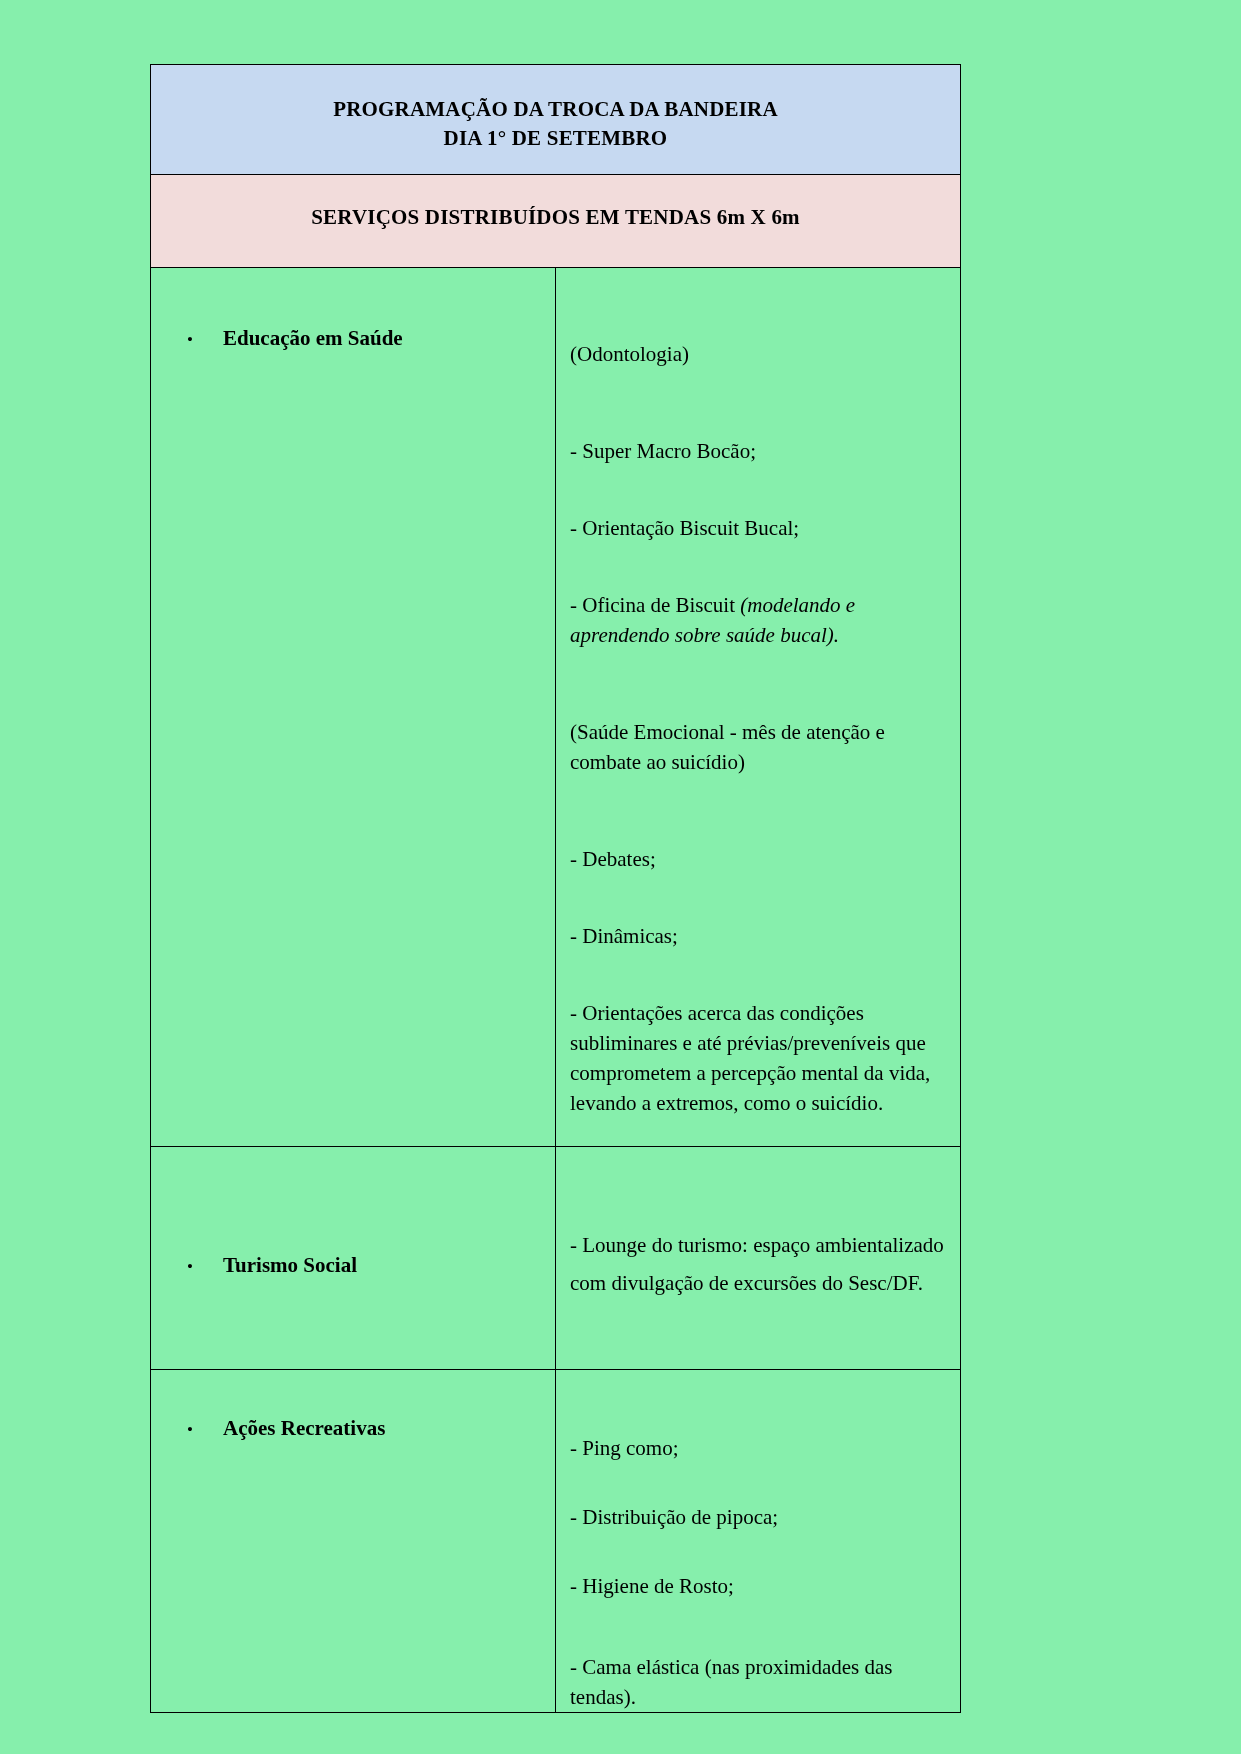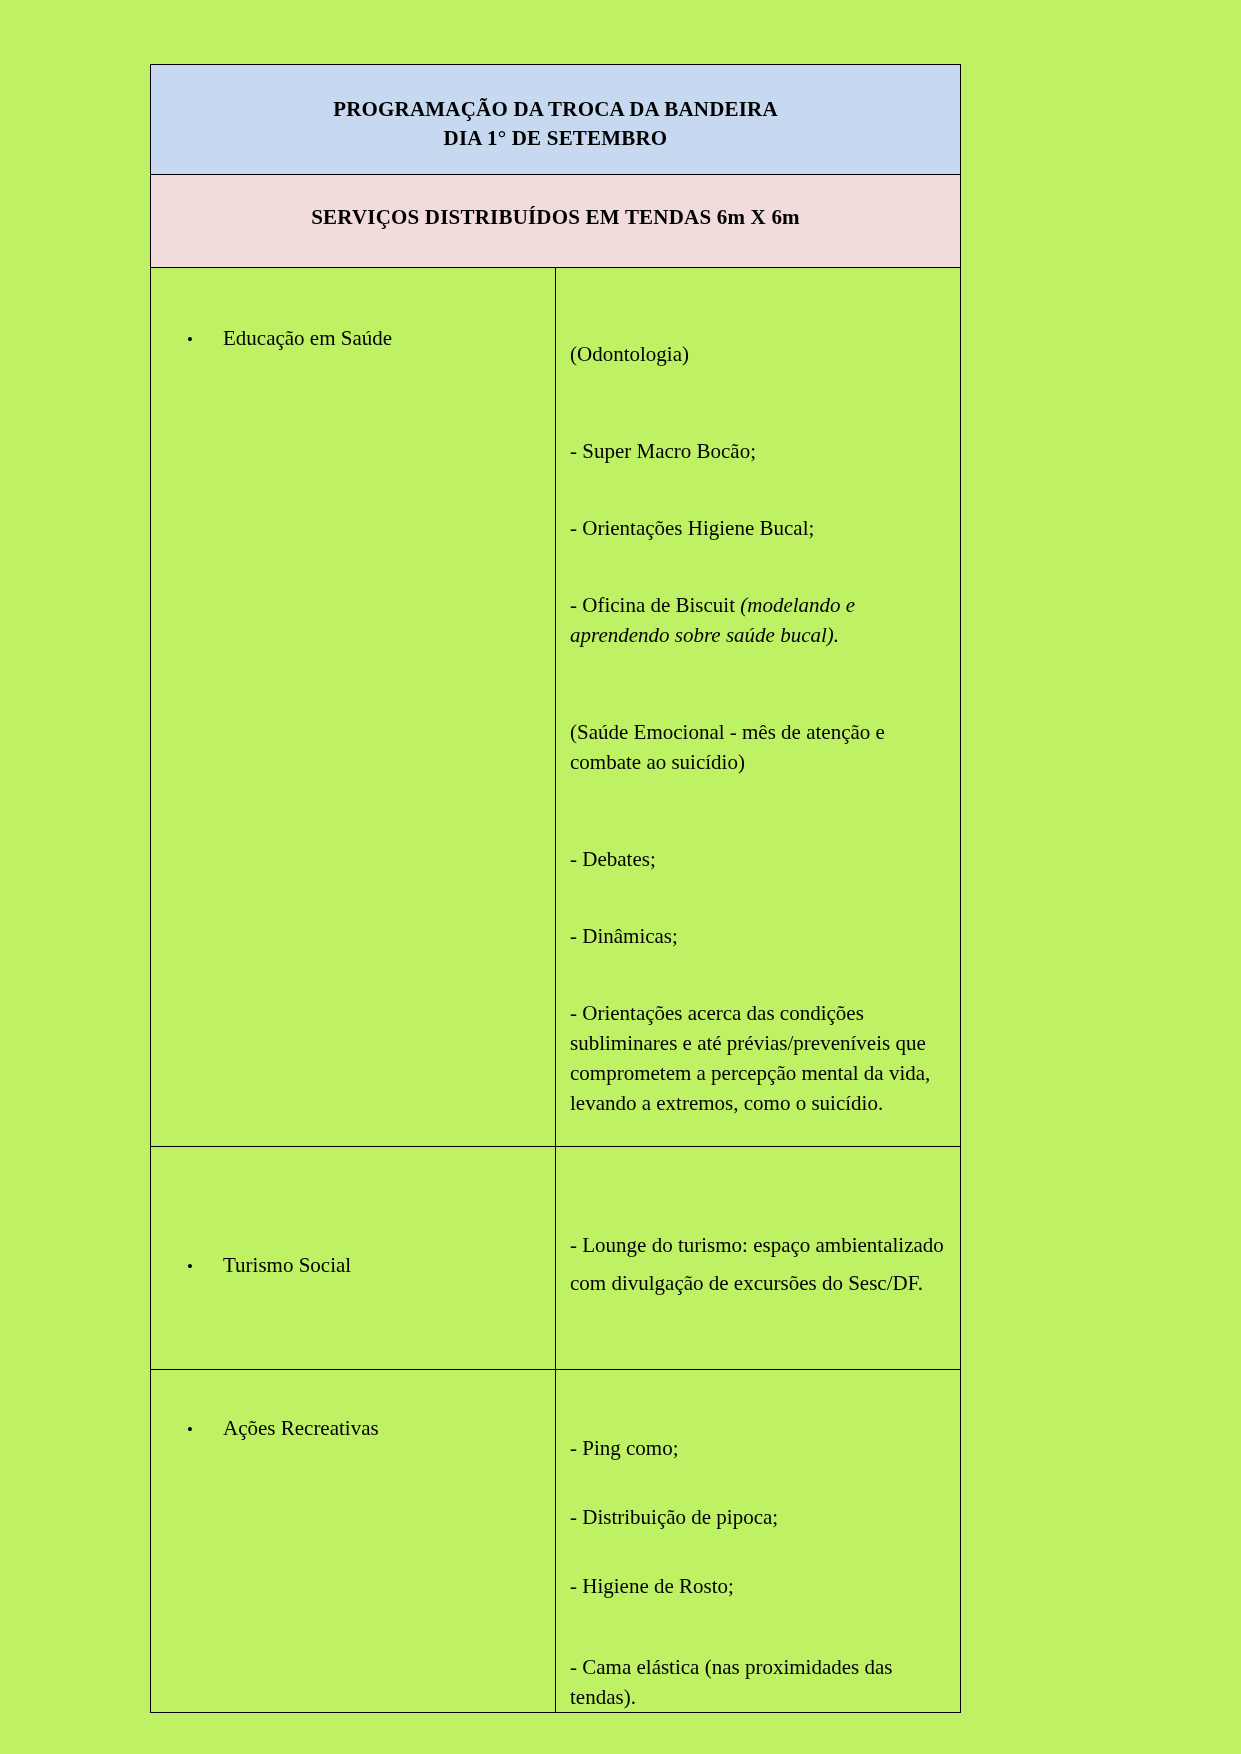--- a/index.html
+++ b/index.html
@@ -15,21 +15,21 @@
     position: relative;
     overflow: hidden;
   }
 
   .page {
     position: absolute;
     left: 0;
     top: 0;
     width: 1241px;
     height: 1754px;
-    background: #bef264;
+    background: #86efac;
   }
 
   .doc-table {
     position: absolute;
     left: 150px;
     top: 64px;
     width: 811px;
     border-collapse: collapse;
     table-layout: fixed;
   }
@@ -87,20 +87,21 @@
   .bullet-dot {
     width: 14px;
     margin-left: 36px;
     margin-right: 22px;
     font-size: 17px;
     line-height: 28px;
     flex: none;
   }
   .bullet-text {
     flex: 1;
+    font-weight: bold;
   }
 
   .cell-right-inner {
     padding: 0 14px 0 14px;
     font-size: 21px;
     line-height: 30px;
   }
 
   .para {
     margin: 0;
@@ -155,21 +156,21 @@
             <span class="bullet-dot">•</span>
             <span class="bullet-text">Educação em Saúde</span>
           </div>
         </div>
       </td>
       <td class="col-right">
         <div class="cell-right-inner">
           <p class="para tight">(Odontologia)</p>
           <div class="spacer-sm"></div>
           <p class="para tight">- Super Macro Bocão;</p>
-          <p class="para tight">- Orientações Higiene Bucal;</p>
+          <p class="para tight">- Orientação Biscuit Bucal;</p>
           <p class="para tight"><span>- Oficina de Biscuit </span><em class="it">(modelando e aprendendo sobre saúde bucal).</em></p>
           <div class="spacer-sm"></div>
           <p class="para tight">(Saúde Emocional - mês de atenção e combate ao suicídio)</p>
           <div class="spacer-sm"></div>
           <p class="para tight">- Debates;</p>
           <p class="para tight">- Dinâmicas;</p>
           <p class="para tight">- Orientações acerca das condições subliminares e até prévias/preveníveis que comprometem a percepção mental da vida, levando a extremos, como o suicídio.</p>
         </div>
       </td>
     </tr>

